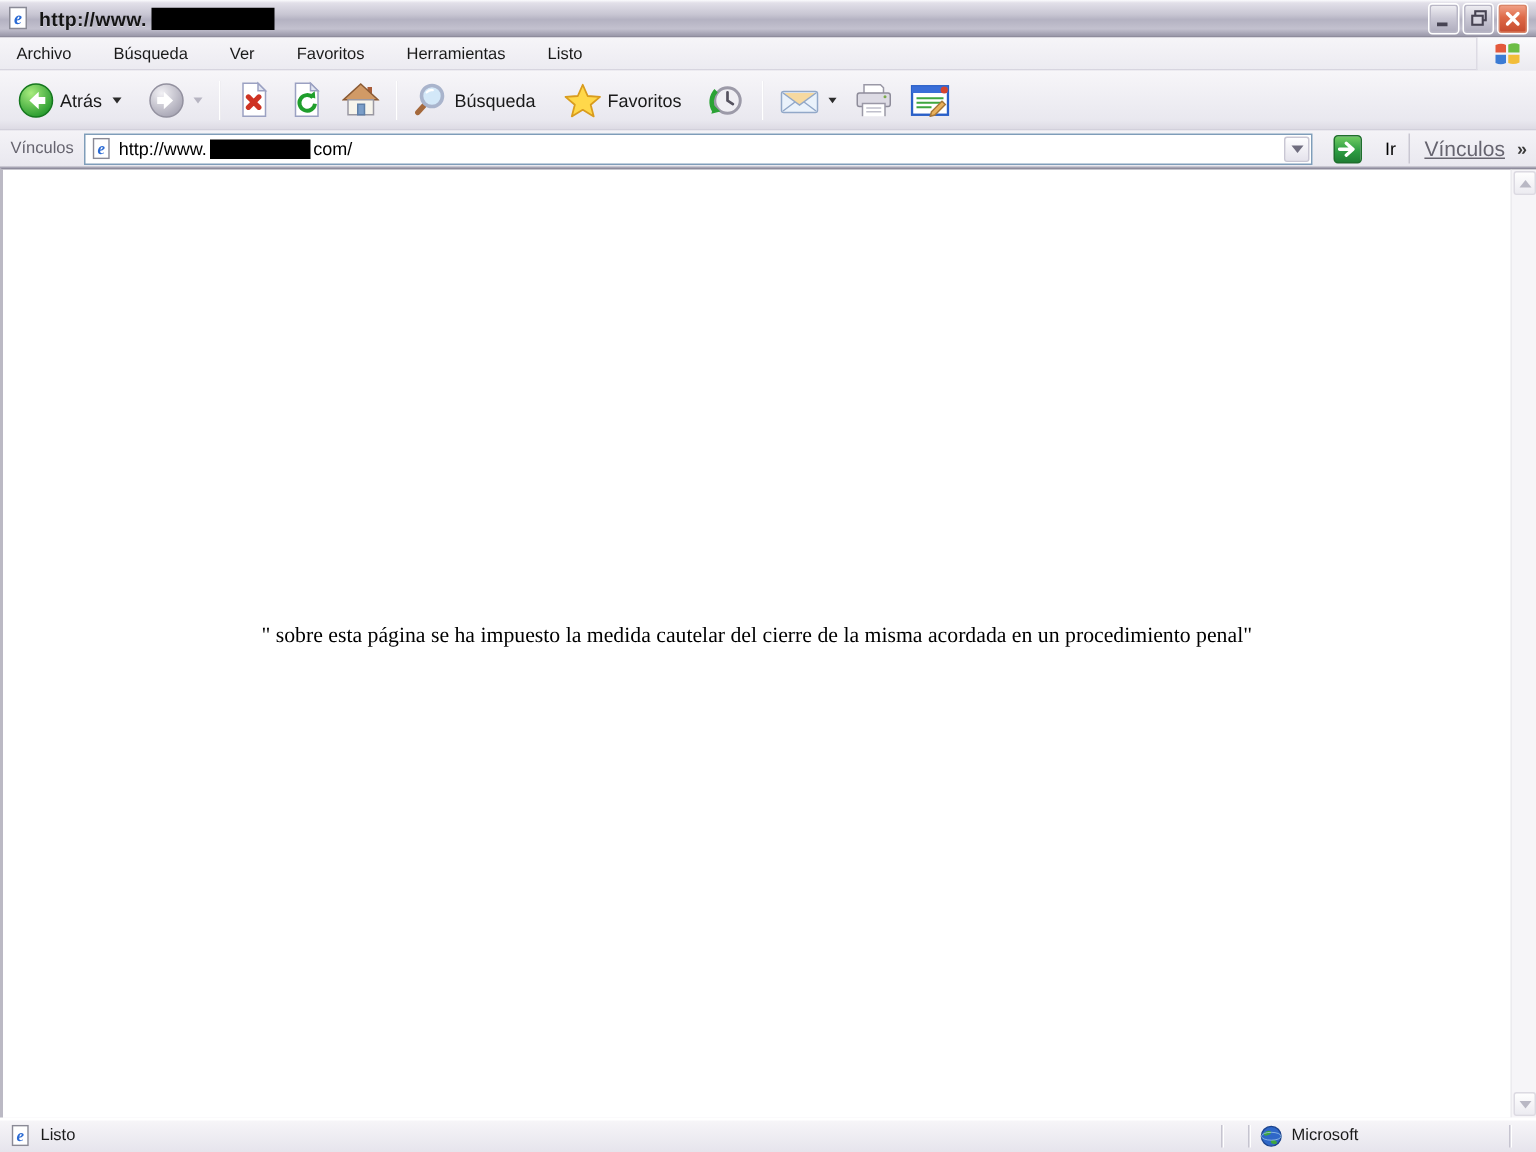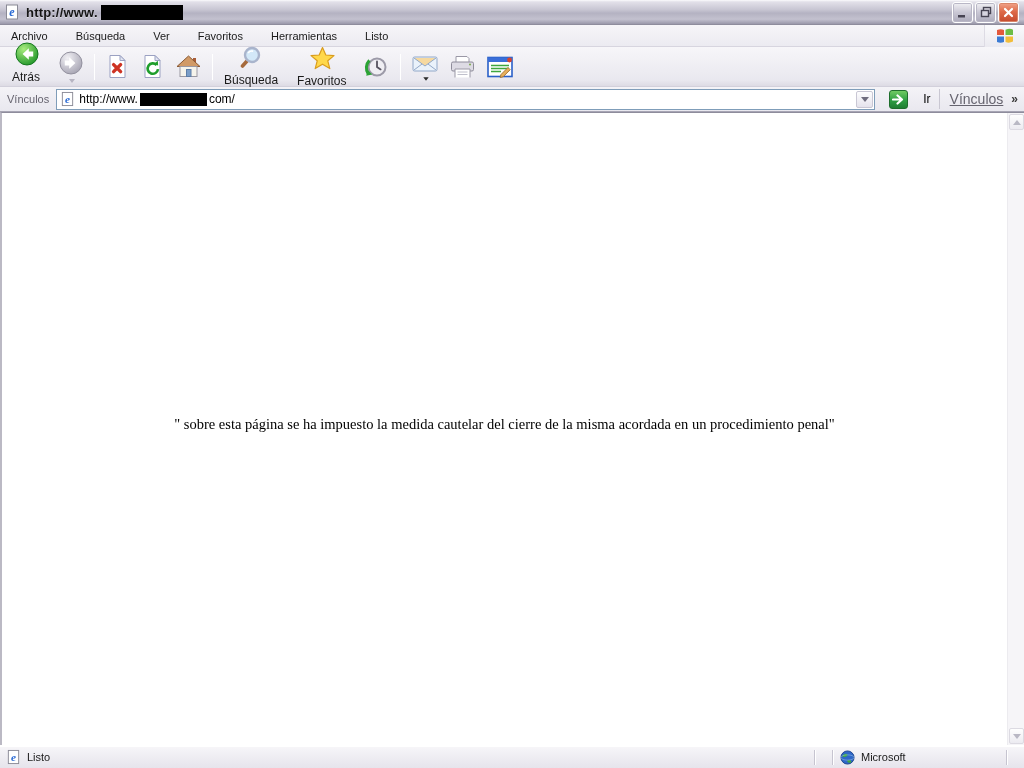--- a/index.html
+++ b/index.html
@@ -35,21 +35,21 @@
   .menubar .flexspace { flex:1; }
   .winlogo-cell { width:40px; height:22px; display:flex; align-items:center; justify-content:center;
     border-left:1px solid #DDDBE4; background:linear-gradient(180deg,#FAFAFC,#EBEAF0); }
 
   
   .toolbar { height:40px; flex:0 0 40px; display:flex; align-items:center;
     background:linear-gradient(180deg,#F7F6F9,#E9E8EF 85%,#DDDBE4);
     border-bottom:1px solid #D2D0DB; padding:0 6px; }
   .tbtn { display:flex; align-items:center; gap:4px; padding:3px 5px; border:1px solid transparent;
     border-radius:2px; background:transparent; font-size:12px; color:#1a1a1a; cursor:default;
-    white-space:nowrap;flex-direction:column; }
+    white-space:nowrap; }
   .tbtn .lbl { padding-right:1px; }
   .tsep { width:1px; height:26px; background:#C9C7D2; border-right:1px solid #FFFFFF;
     margin:0 5px; }
   .drop { width:0; height:0; border-left:3px solid transparent; border-right:3px solid transparent;
     border-top:4px solid #2b2b2b; margin-left:2px; }
   .drop.dim { border-top-color:#B7B5C2; }
   .drop.sm { transform:scale(.9); }
 
   
   .addressbar { height:25px; flex:0 0 25px; display:flex; align-items:center;

